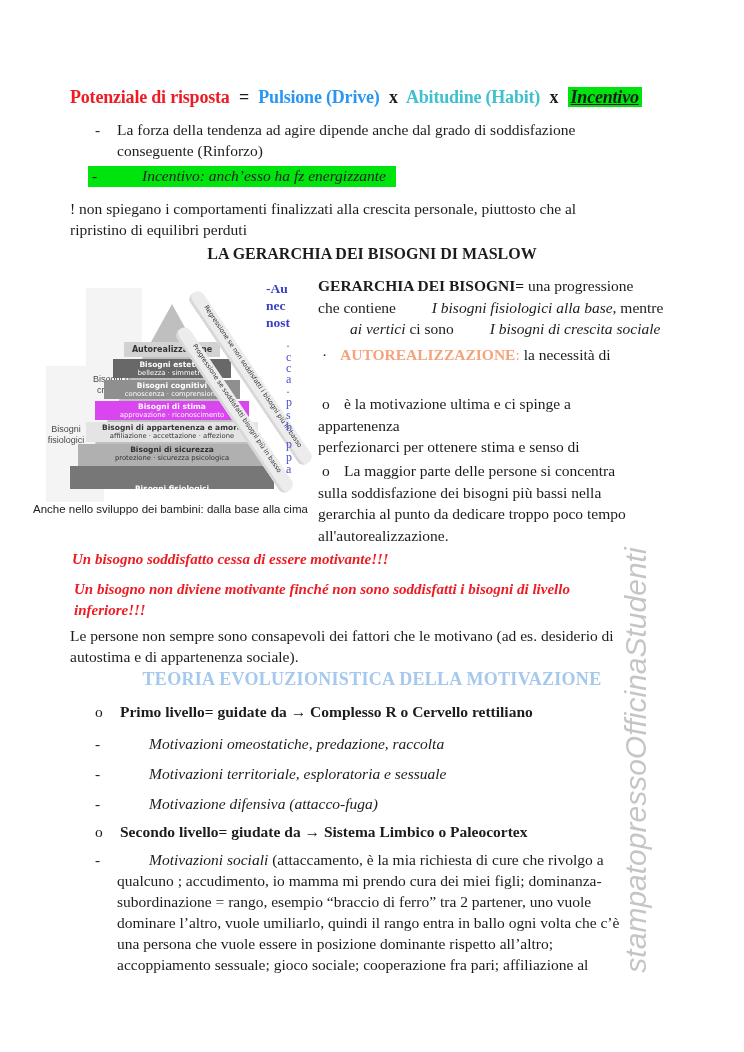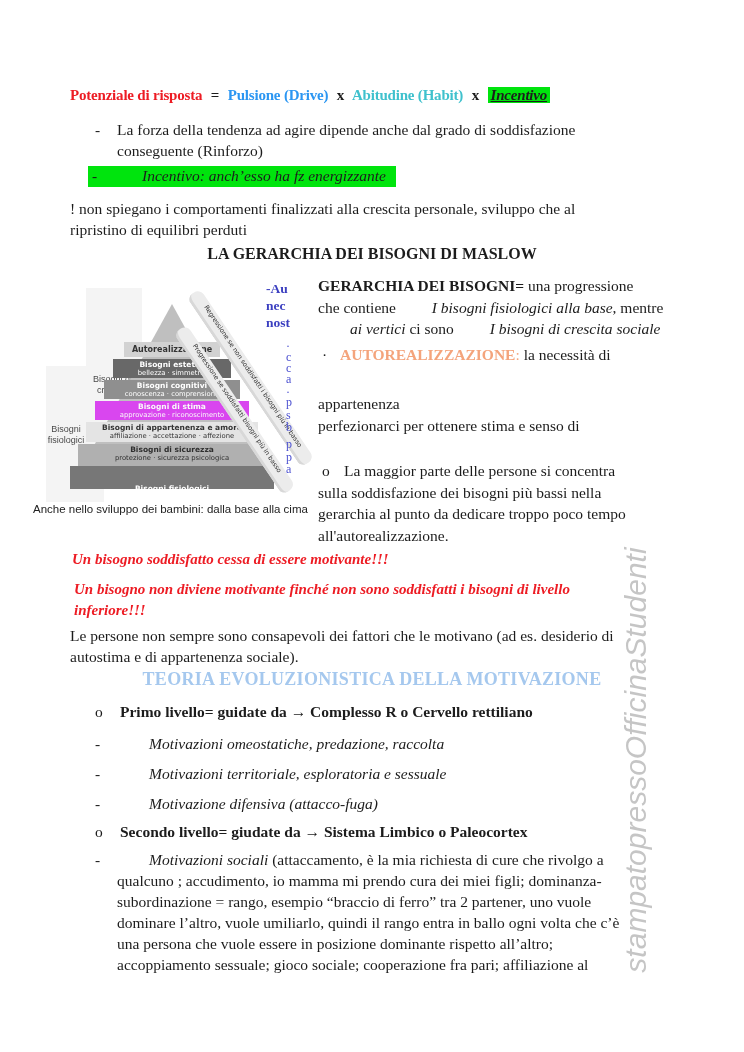--- a/index.html
+++ b/index.html
@@ -2,21 +2,21 @@
 <html><head>
 <meta charset="utf-8">
 <style>
   html,body{margin:0;padding:0;background:#888;}
   #page{position:relative;width:744px;height:1052px;background:#ffffff;overflow:hidden;
         font-family:"Liberation Serif",serif;color:#1c1c1c;}
   .abs{position:absolute;}
   .ln{white-space:nowrap;}
   .body-text{font-size:15.5px;line-height:21px;}
   
-  .formula{font-weight:700;font-size:15px;letter-spacing:-0.2px;white-space:nowrap;}
+  .formula{font-weight:700;font-size:18px;letter-spacing:-0.2px;white-space:nowrap;}
   .f-red{color:#ed1c24;}
   .f-blue{color:#2b96f2;}
   .f-cyan{color:#3fc1cd;}
   .f-x{margin:0 5px;}
   .f-green{background:#00e40d;font-style:italic;text-decoration:underline;padding:0 3px;}
   
   .green-note{background:#00e40d;display:inline-flex;align-items:baseline;
               font-size:15.5px;font-style:italic;padding:1px 10px 2px 4px;}
   .green-note .mk{width:18px;font-style:normal;}
   
@@ -79,21 +79,21 @@
   </div>
 
   <div class="abs" style="left:88px;top:166px;">
     <span class="green-note">
       <span class="mk">-</span>
       <span class="it">Incentivo: anch’esso ha fz energizzante</span>
     </span>
   </div>
 
   <div class="abs body-text" style="left:70px;top:198px;">
-    <div class="ln">! non spiegano i comportamenti finalizzati alla crescita personale, sviluppo che al</div>
+    <div class="ln">! non spiegano i comportamenti finalizzati alla crescita personale, piuttosto che al</div>
     <div class="ln">ripristino di equilibri perduti</div>
   </div>
 
   <div class="abs title-black" style="left:0;top:245px;">LA GERARCHIA DEI BISOGNI DI MASLOW</div>
 
   <div class="abs" id="figure" style="left:30px;top:276px;">
     <div class="slab" style="left:56px;top:12px;width:56px;height:164px;"></div>
     <div class="slab" style="left:16px;top:90px;width:58px;height:136px;"></div>
 
     <div class="side-label" style="left:55px;top:62px;width:55px;margin-top:36px;">
@@ -171,20 +171,23 @@
     </div>
   </div>
 
   <div class="abs rc" style="left:318px;top:344px;width:400px;">
     <div class="ln">
       <span class="mk" style="width:18px;text-align:left;padding-left:4px;">·</span><span class="orange bold">AUTOREALIZZAZIONE</span><span class="orange">:</span><span> la necessità di</span>
     </div>
   </div>
 
   <div class="abs rc" style="left:318px;top:393px;width:400px;">
+    <div class="ln">
+      <span class="mk" style="width:22px;padding-left:4px;">o</span><span>è la motivazione ultima e ci spinge a</span>
+    </div>
     <div class="ln">appartenenza</div>
     <div class="ln">perfezionarci per ottenere stima e senso di</div>
   </div>
 
   <div class="abs rc" style="left:318px;top:460px;width:400px;">
     <div class="ln">
       <span class="mk" style="width:22px;padding-left:4px;">o</span><span>La maggior parte delle persone si concentra</span>
     </div>
     <div class="ln">sulla soddisfazione dei bisogni più bassi nella</div>
     <div class="ln">gerarchia al punto da dedicare troppo poco tempo</div>

